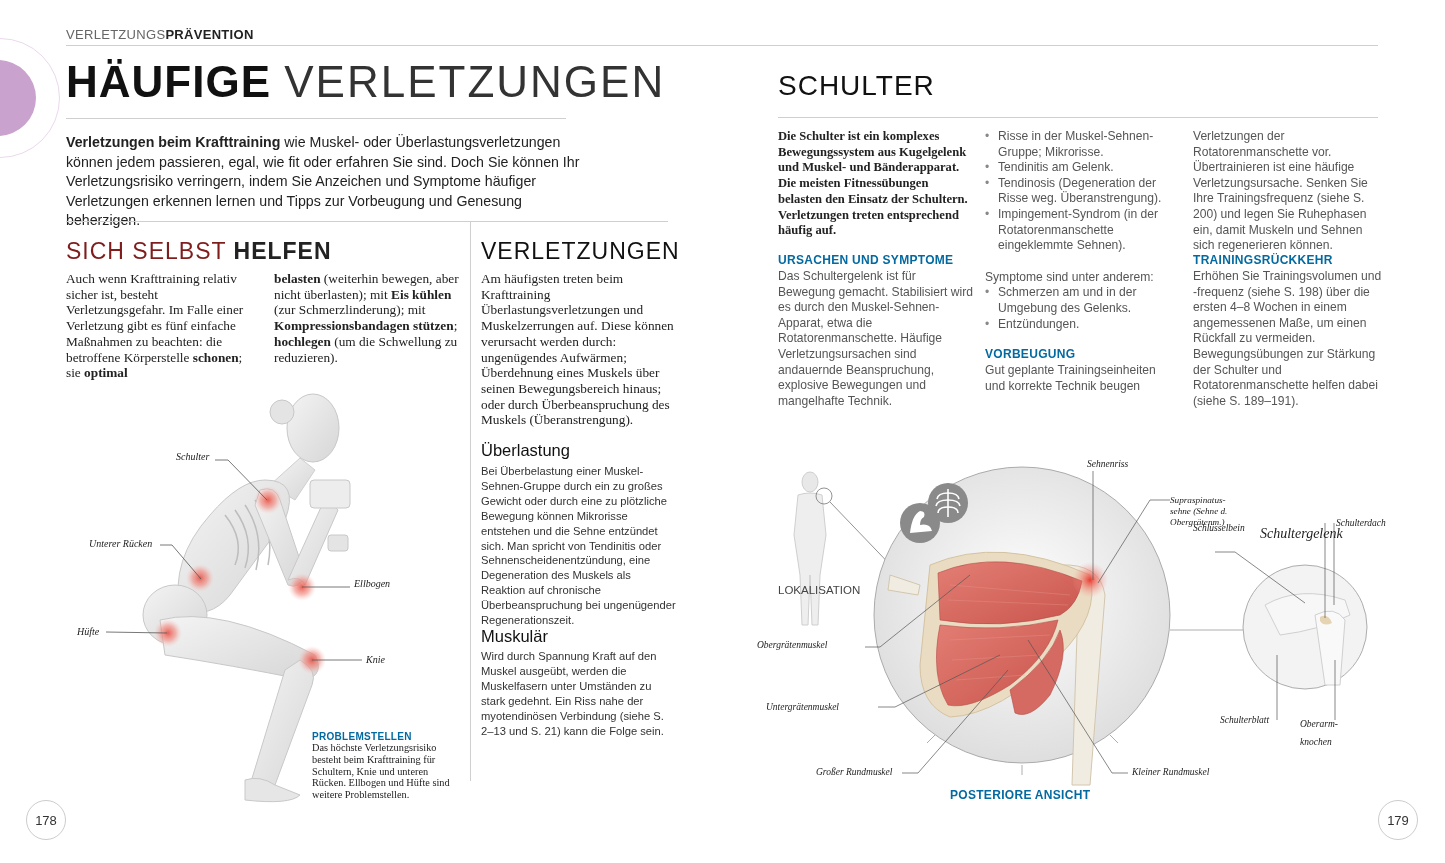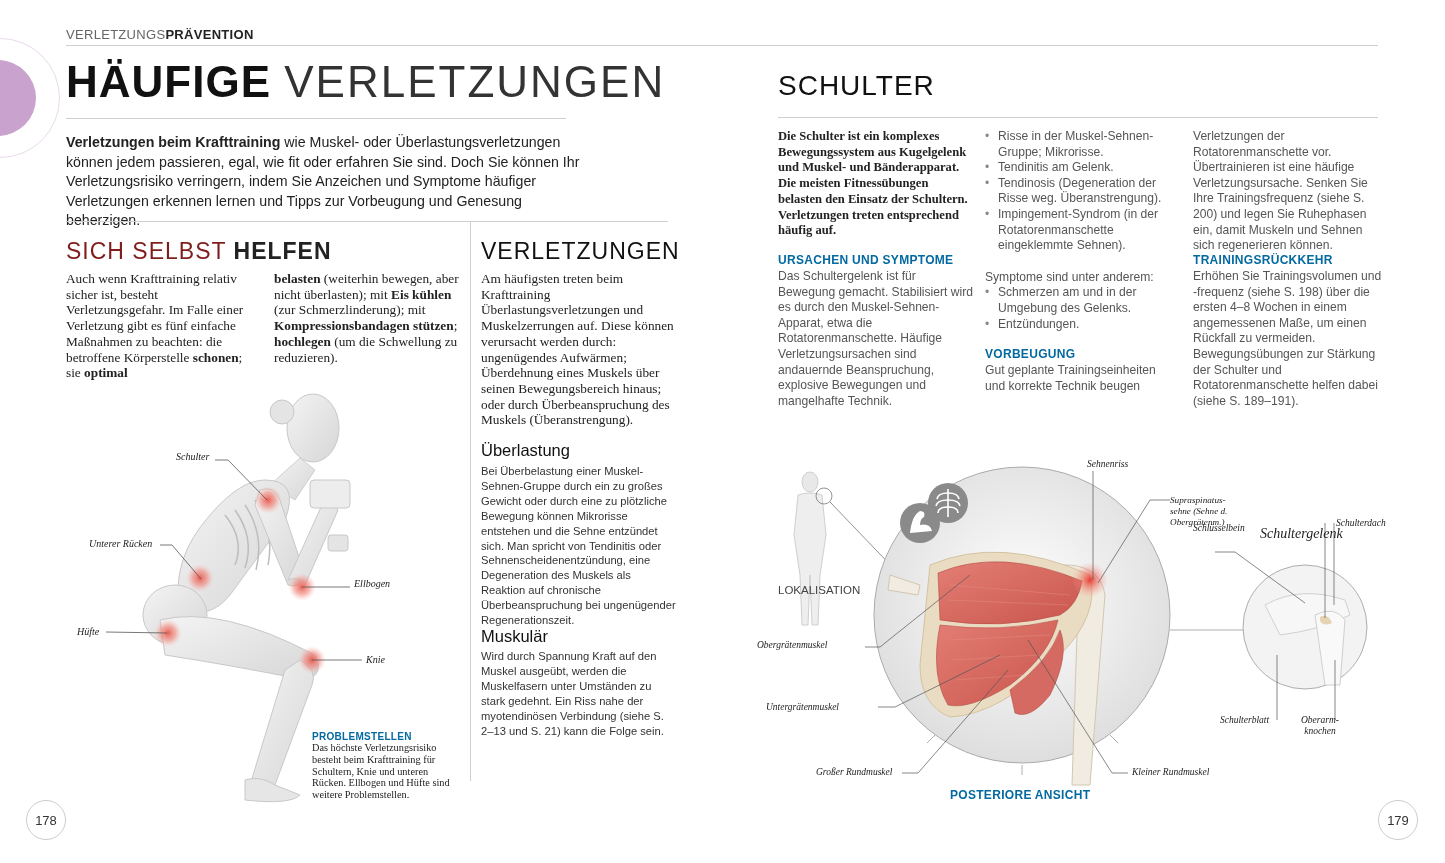--- a/index.html
+++ b/index.html
@@ -273,17 +273,17 @@
 <div class="abs label-it" style="left:1087px; top:459px; font-size:9.5px;">Sehnenriss</div>
 <div class="abs label-it" style="left:1170px; top:495px; width:70px; font-size:9.2px; line-height:11px;">Supraspinatus-sehne (Sehne d. Obergrätenm.)</div>
 <div class="abs label-it" style="left:757px; top:640px; font-size:9.5px;">Obergrätenmuskel</div>
 <div class="abs label-it" style="left:766px; top:702px; font-size:9.5px;">Untergrätenmuskel</div>
 <div class="abs label-it" style="left:816px; top:767px; font-size:9.5px;">Großer Rundmuskel</div>
 <div class="abs label-it" style="left:1132px; top:767px; font-size:9.5px;">Kleiner Rundmuskel</div>
 <div class="abs label-it" style="left:1260px; top:518px; font-size:14px;margin-top:8px;">Schultergelenk</div>
 <div class="abs label-it" style="left:1336px; top:518px; font-size:9.5px;">Schulterdach</div>
 <div class="abs label-it" style="left:1193px; top:523px; font-size:9.5px;">Schlüsselbein</div>
 <div class="abs label-it" style="left:1220px; top:715px; font-size:9.5px;">Schulterblatt</div>
-<div class="abs label-it" style="left:1300px; top:715px; width:40px; font-size:9.5px; line-height:11px; text-align:center;">Oberarm-knochen</div>
+<div class="abs label-it" style="left:1300px; top:715px; width:40px; font-size:9.5px; line-height:18px; text-align:left;">Oberarm-knochen</div>
 
 <div class="abs caps-head" style="left:950px; top:788px; font-size:12px;">POSTERIORE ANSICHT</div>
 
 <div class="abs page-num" style="left:1378px; top:800px;">179</div>
 
 </body></html>

